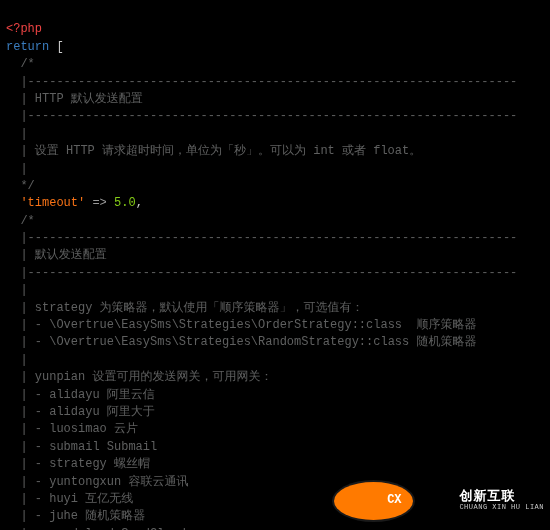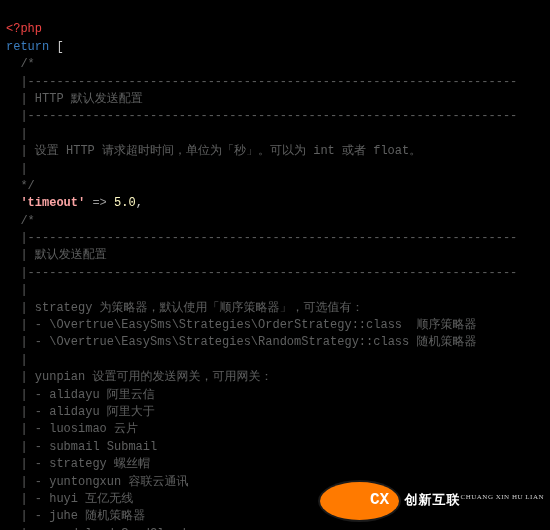--- a/index.html
+++ b/index.html
@@ -15,50 +15,50 @@
     overflow: hidden;
     position: relative;
   }
   .code-area {
     padding: 4px 6px;
     white-space: pre;
   }
   .php-tag { color: #ef4444; }
   .keyword { color: #3a7dbf; font-family: Liberation Mono, monospace; }
   .comment { color: #5f6060; }
-  .string { color: #fca5a5; font-weight: bold; }
-  .number { color: #fef9c3; }
+  .string { color: #f97316; }
+  .number { color: #84cc16; }
   .arrow { color: #999999; }
   .bracket { color: #cccccc; }
   .watermark {
     position: absolute;
     right: 6px;
     bottom: 10px;
     display: flex;
     align-items: center;
     gap: 6px;
     color: #ffffff;
   }
   .wm-badge {
     width: 38px;
     height: 38px;
     border-radius: 50%;
     background: #ff7a00;
     display: flex;
     align-items: center;
     justify-content: center;
-    font-size: 16px;
+    font-size: 12px;
     font-weight: bold;
     color: #ffffff;
     box-shadow: 0 0 0 2px rgba(255,255,255,0.1);
     padding-left: 41px;
   }
-  .wm-text-box { display:flex; flex-direction:row; line-height:1.1; }
+  .wm-text-box { display:flex; flex-direction:column; line-height:1.1;margin-left:40px; }
   .wm-cn { font-size: 13px; font-weight: bold; letter-spacing:1px; }
-  .wm-en { font-size: 7px; color: #cccccc; letter-spacing:0.5px;font-family:Liberation Serif, serif; }
+  .wm-en { font-size: 7px; color: #cccccc; letter-spacing:0.5px; }
 </style>
 </head>
 <body>
 
 <div class="code-area">
 <span class="php-tag">&lt;?php</span>
 <span class="keyword">return</span><span class="bracket"> [</span>
 <span class="comment">  /*</span>
 <span class="comment">  |--------------------------------------------------------------------</span>
 <span class="comment">  | HTTP 默认发送配置</span>

